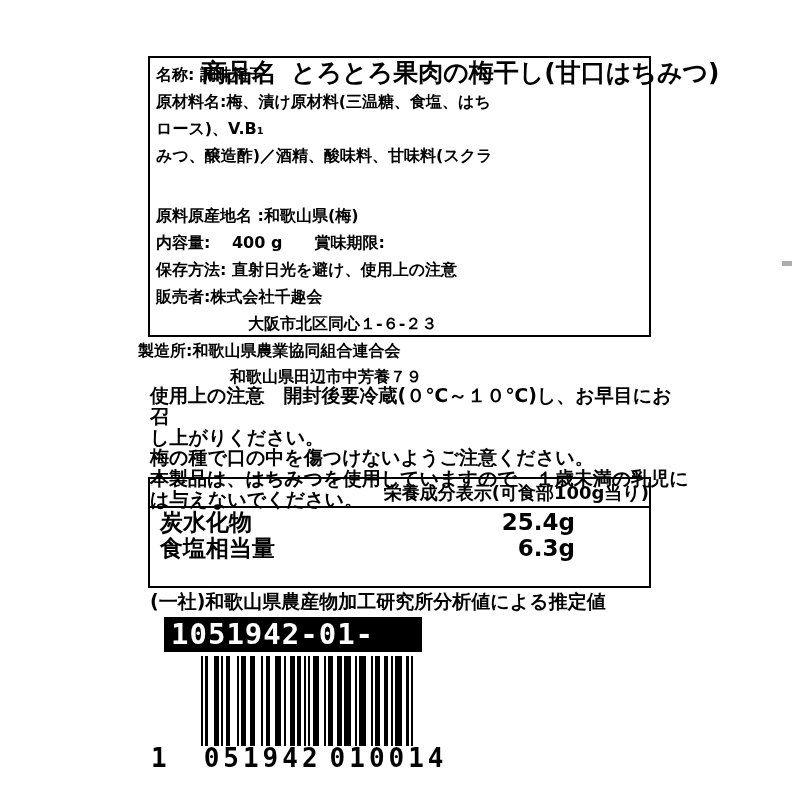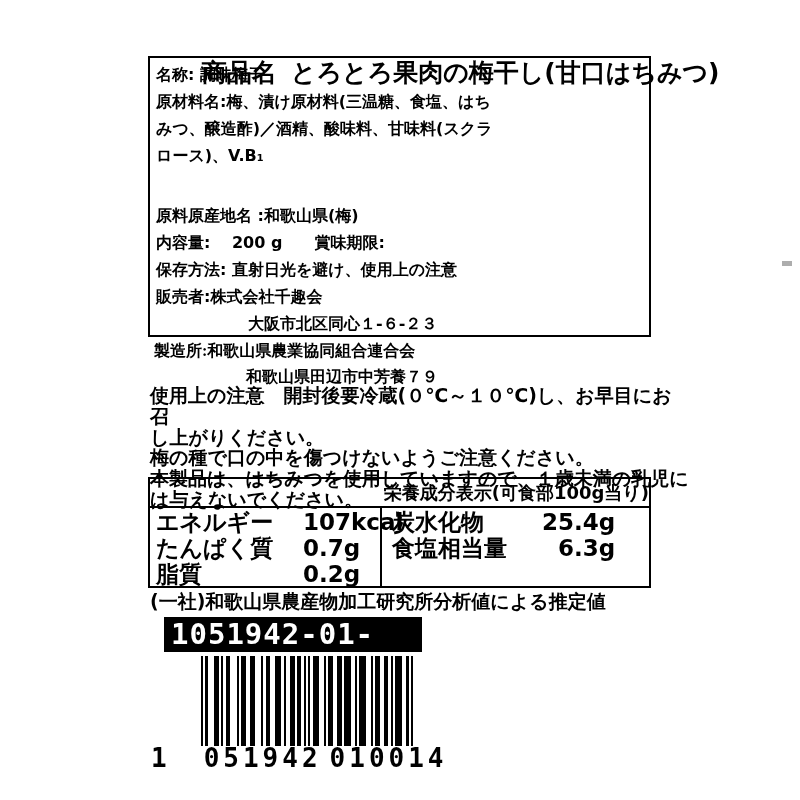--- a/index.html
+++ b/index.html
@@ -15,21 +15,21 @@
   
   .info-box{
     left:148px;top:56px;width:503px;height:281px;
     border:2px solid #000;box-sizing:border-box;
     padding:3px 6px;
   }
   .l{font-size:16px;font-weight:700;line-height:27px;white-space:pre-wrap;}
   .indent{padding-left:92px;}
   .spacer{height:33px;}
   
-  .maker{left:154px;top:338px;width:520px;font-family:Liberation Serif, serif;}
+  .maker{left:138px;top:338px;width:520px;}
   .maker .l{line-height:26px;}
   
   .notes{left:150px;top:385px;width:540px;}
   .notes .n{font-size:19px;font-weight:700;line-height:20.8px;white-space:pre-wrap;}
   
   .nutrition{
     left:148px;top:477px;width:503px;height:111px;
     border:2px solid #000;box-sizing:border-box;
   }
   .nut-header{
@@ -70,25 +70,25 @@
 
 <div>
 
   <div class="abs title">
     <span>商品名</span><span class="gap"></span><span>とろとろ果肉の梅干し(甘口はちみつ)</span>
   </div>
 
   <div class="abs info-box">
     <div class="l">名称: 調味梅干</div>
     <div class="l">原材料名:梅、漬け原材料(三温糖、食塩、はち</div>
+    <div class="l">ロース)、V.B₁</div>
     <div class="l">みつ、醸造酢)／酒精、酸味料、甘味料(スクラ</div>
-    <div class="l">ロース)、V.B₁</div>
     <div class="spacer"></div>
     <div class="l">原料原産地名 :和歌山県(梅)</div>
-    <div class="l">内容量:　 200 g　　賞味期限:</div>
+    <div class="l">内容量:　 400 g　　賞味期限:</div>
     <div class="l">保存方法: 直射日光を避け、使用上の注意</div>
     <div class="l">販売者:株式会社千趣会</div>
     <div class="l indent">大阪市北区同心１-６-２３</div>
   </div>
 
   <div class="abs maker">
     <div class="l">製造所:和歌山県農業協同組合連合会</div>
     <div class="l indent">和歌山県田辺市中芳養７９</div>
   </div>
 
@@ -96,34 +96,20 @@
     <div class="n">使用上の注意　開封後要冷蔵(０℃～１０℃)し、お早目にお召</div>
     <div class="n">し上がりください。</div>
     <div class="n">梅の種で口の中を傷つけないようご注意ください。</div>
     <div class="n">本製品は、はちみつを使用していますので、１歳未満の乳児に</div>
     <div class="n">は与えないでください。</div>
   </div>
 
   <div class="abs nutrition">
     <div class="nut-header">栄養成分表示(可食部100g当り)</div>
     <div class="nut-body">
-      <div class="nut-col-left">
-        <div class="nrow">
-          <span class="nl">エネルギー</span>
-          <span class="nv">107kcal</span>
-        </div>
-        <div class="nrow">
-          <span class="nl">たんぱく質</span>
-          <span class="nv">0.7g</span>
-        </div>
-        <div class="nrow">
-          <span class="nl">脂質</span>
-          <span class="nv">0.2g</span>
-        </div>
-      </div>
       <div class="nut-col-right">
         <div class="nrow">
           <span class="nl">炭水化物</span>
           <span class="nv">25.4g</span>
         </div>
         <div class="nrow">
           <span class="nl">食塩相当量</span>
           <span class="nv">6.3g</span>
         </div>
       </div>

